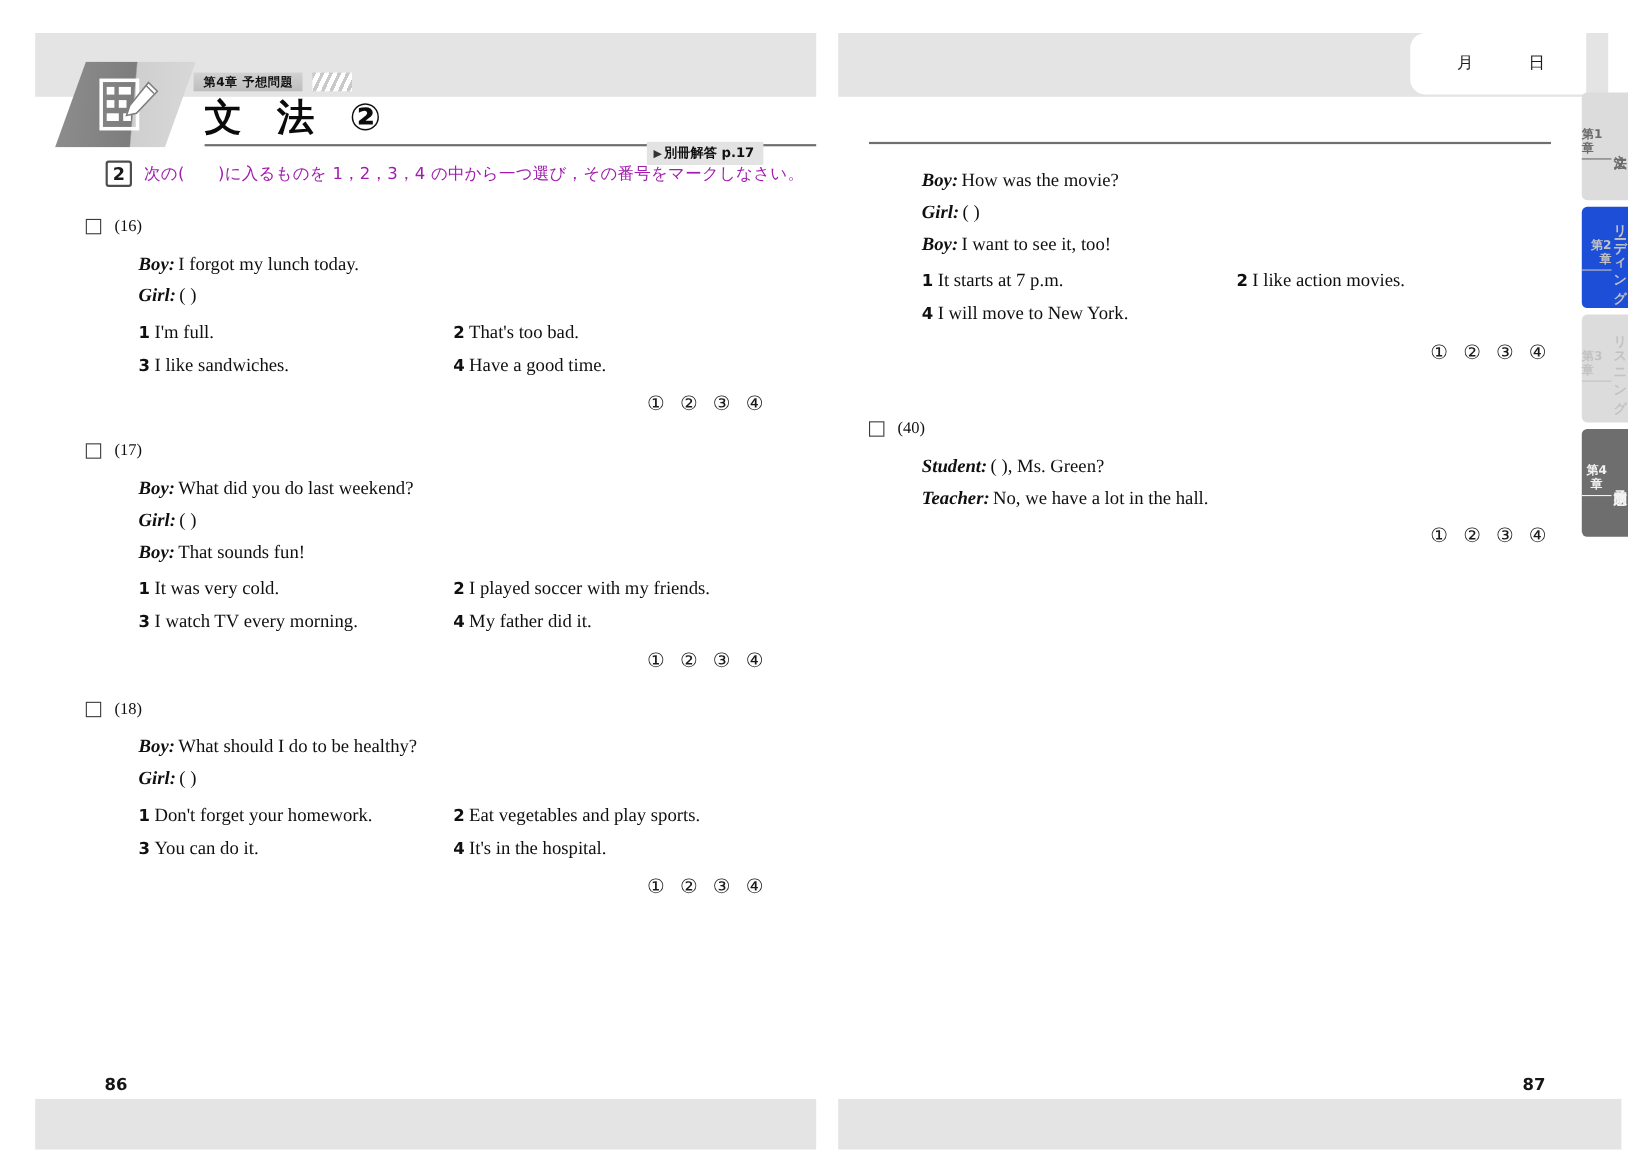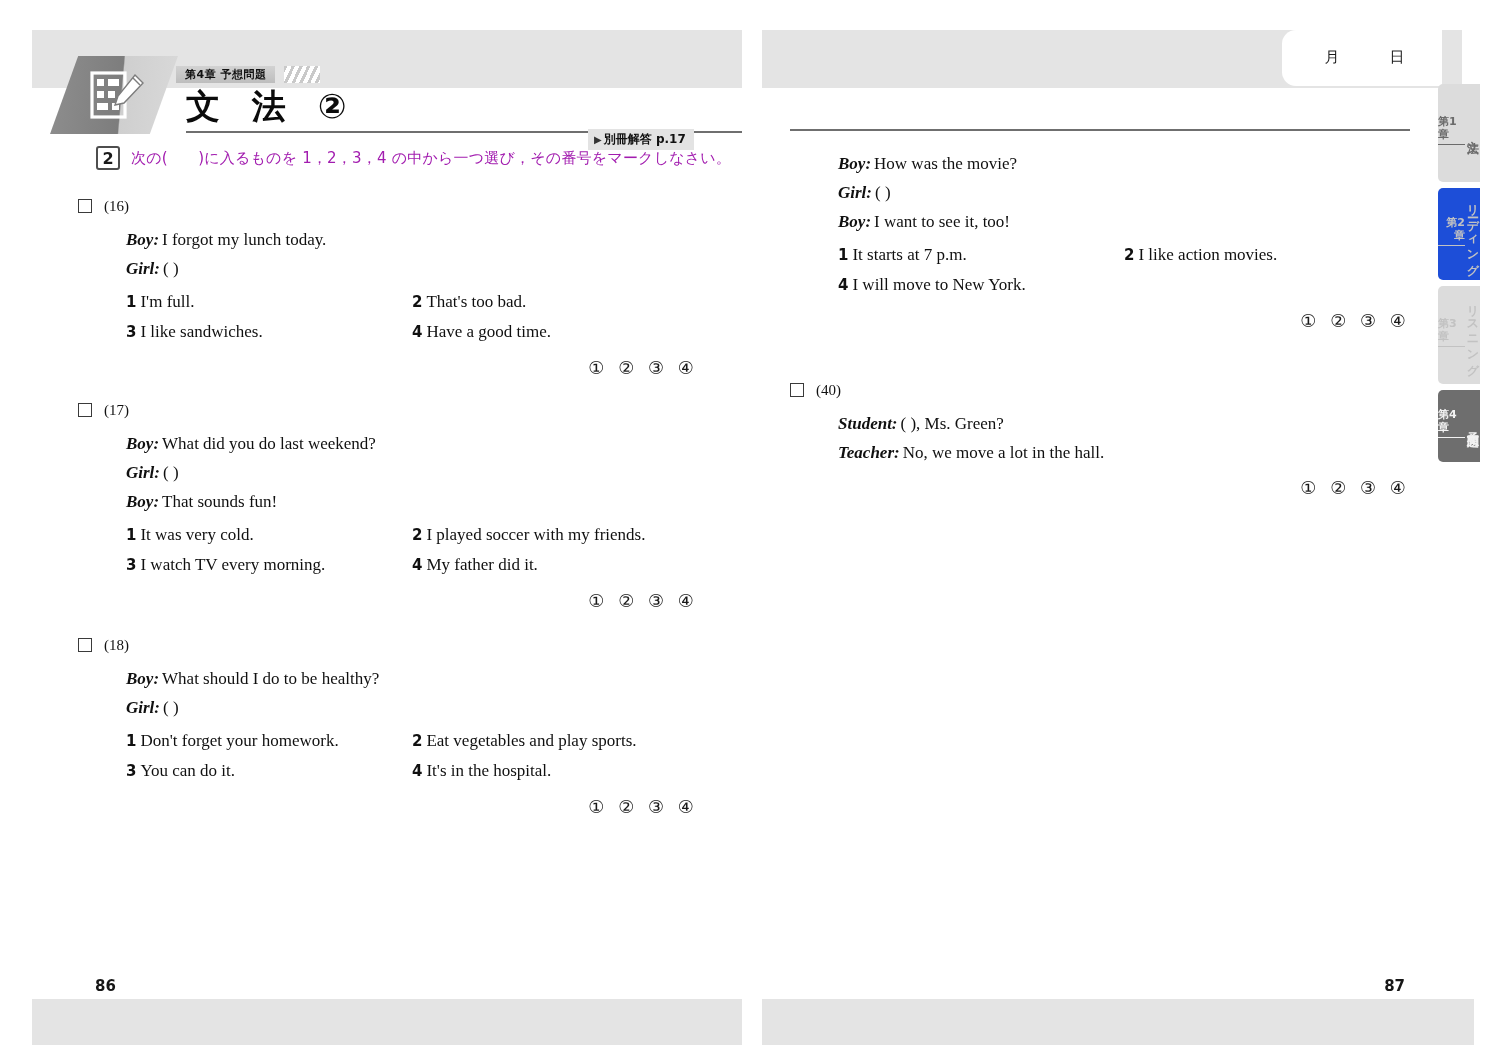--- a/index.html
+++ b/index.html
@@ -146,21 +146,21 @@
   }
   .tab-name {
     font-family: "DejaVu Sans", sans-serif;
     font-size: 12px; font-weight: 700; line-height: 15px;
     writing-mode: vertical-rl; text-orientation: upright;
     letter-spacing: 1px;
   }
   .tab-1 { background:#dcdcdc; color:#6b6b6b; height: 98px; }
   .tab-2 { background:#1d4ed8; color:#c2c2c2; height: 92px; text-align: right; }
   .tab-3 { background:#dcdcdc; color:#c2c2c2; height: 98px; }
-  .tab-4 { background:#6e6e6e; color:#f2f2f2; height: 72px; }
+  .tab-4 { background:#6e6e6e; color:#f2f2f2; height: 98px; text-align: center; }
 </style>
 </head>
 <body>
 
 <div id="book">
 
   <div class="page page-left">
 
     <div class="hdr-band hdr-band-l"></div>
     <div class="ftr-band ftr-band-l"></div>
@@ -278,21 +278,21 @@
       </div>
     </div>
 
     <div class="q" style="left:40px; top:380px;">
       <div class="q-head">
         <span class="q-check"></span>
         <span class="q-label">(40)</span>
       </div>
       <div class="q-body">
         <div class="line"><span class="spk">Student:</span><span class="blank-paren">(          ), Ms. Green?</span></div>
-        <div class="line"><span class="spk">Teacher:</span><span>No, we move a lot in the hall.</span></div>
+        <div class="line"><span class="spk">Teacher:</span><span>No, we have a lot in the hall.</span></div>
         <div class="bubbles">① ② ③ ④</div>
       </div>
     </div>
 
     <div class="tabs">
       <div class="tab tab-1">
         <span class="tab-ch">第1章</span>
         <span class="tab-name">文法</span>
       </div>
       <div class="tab tab-2">

